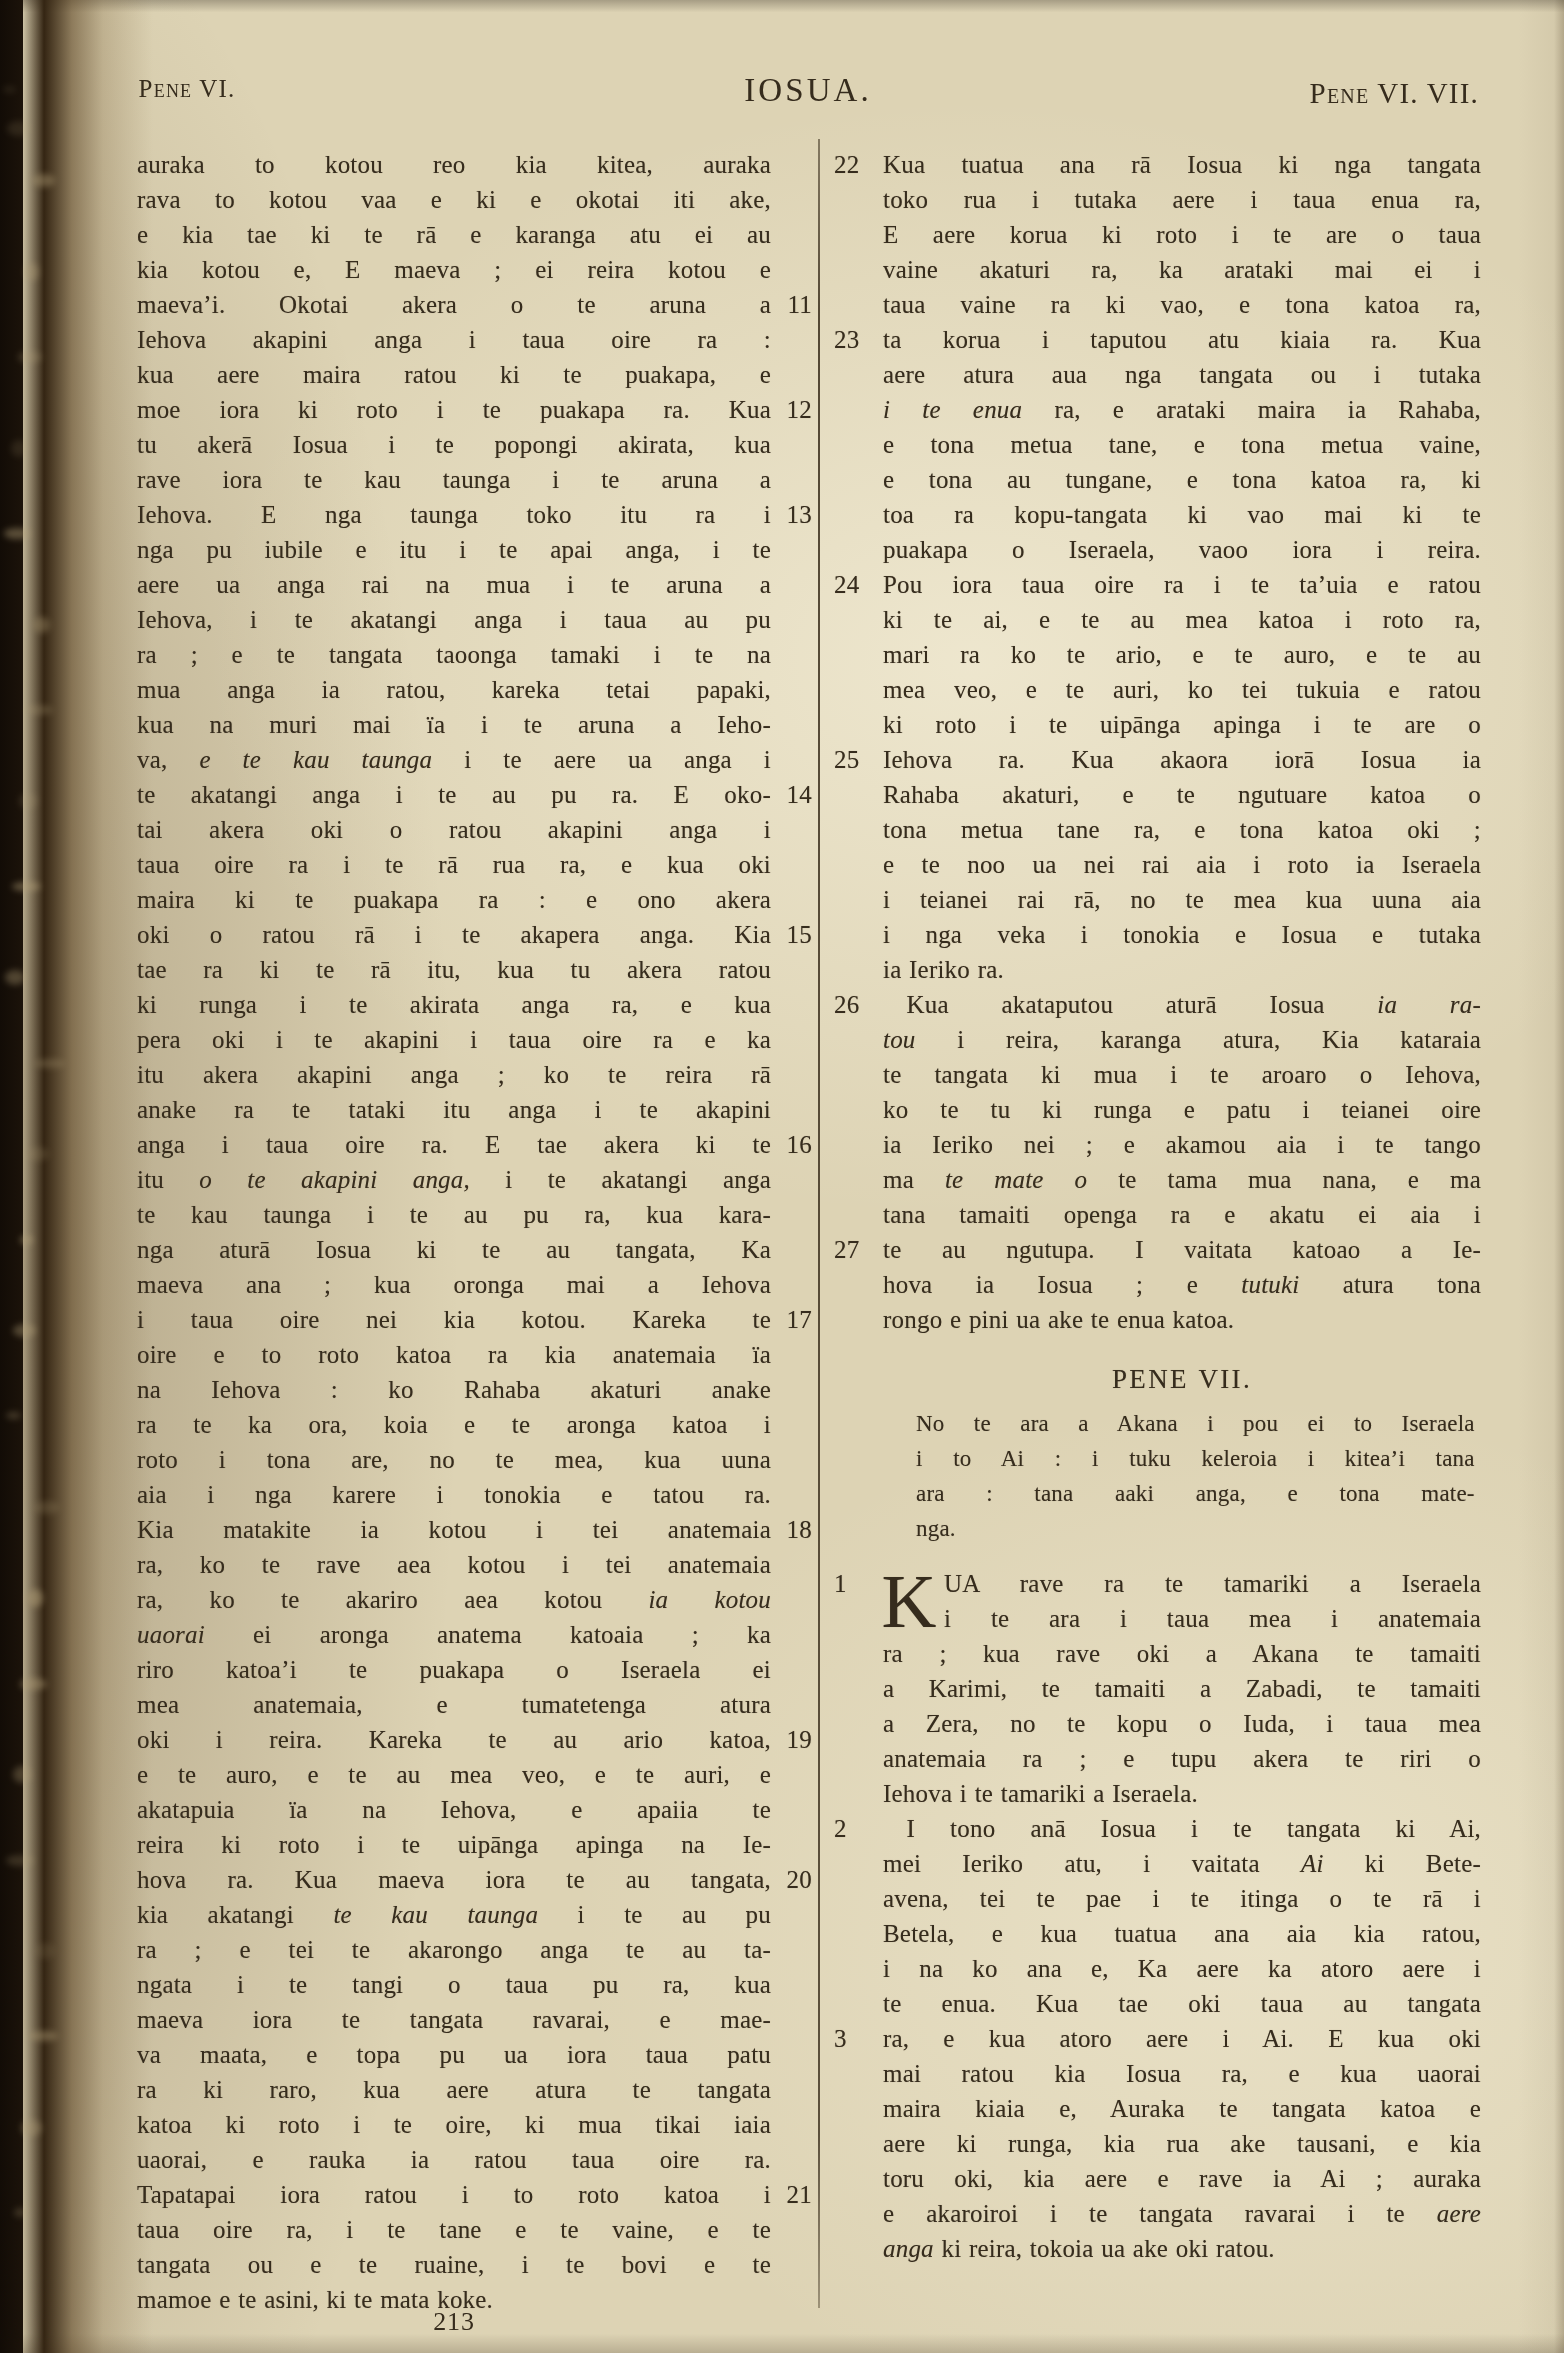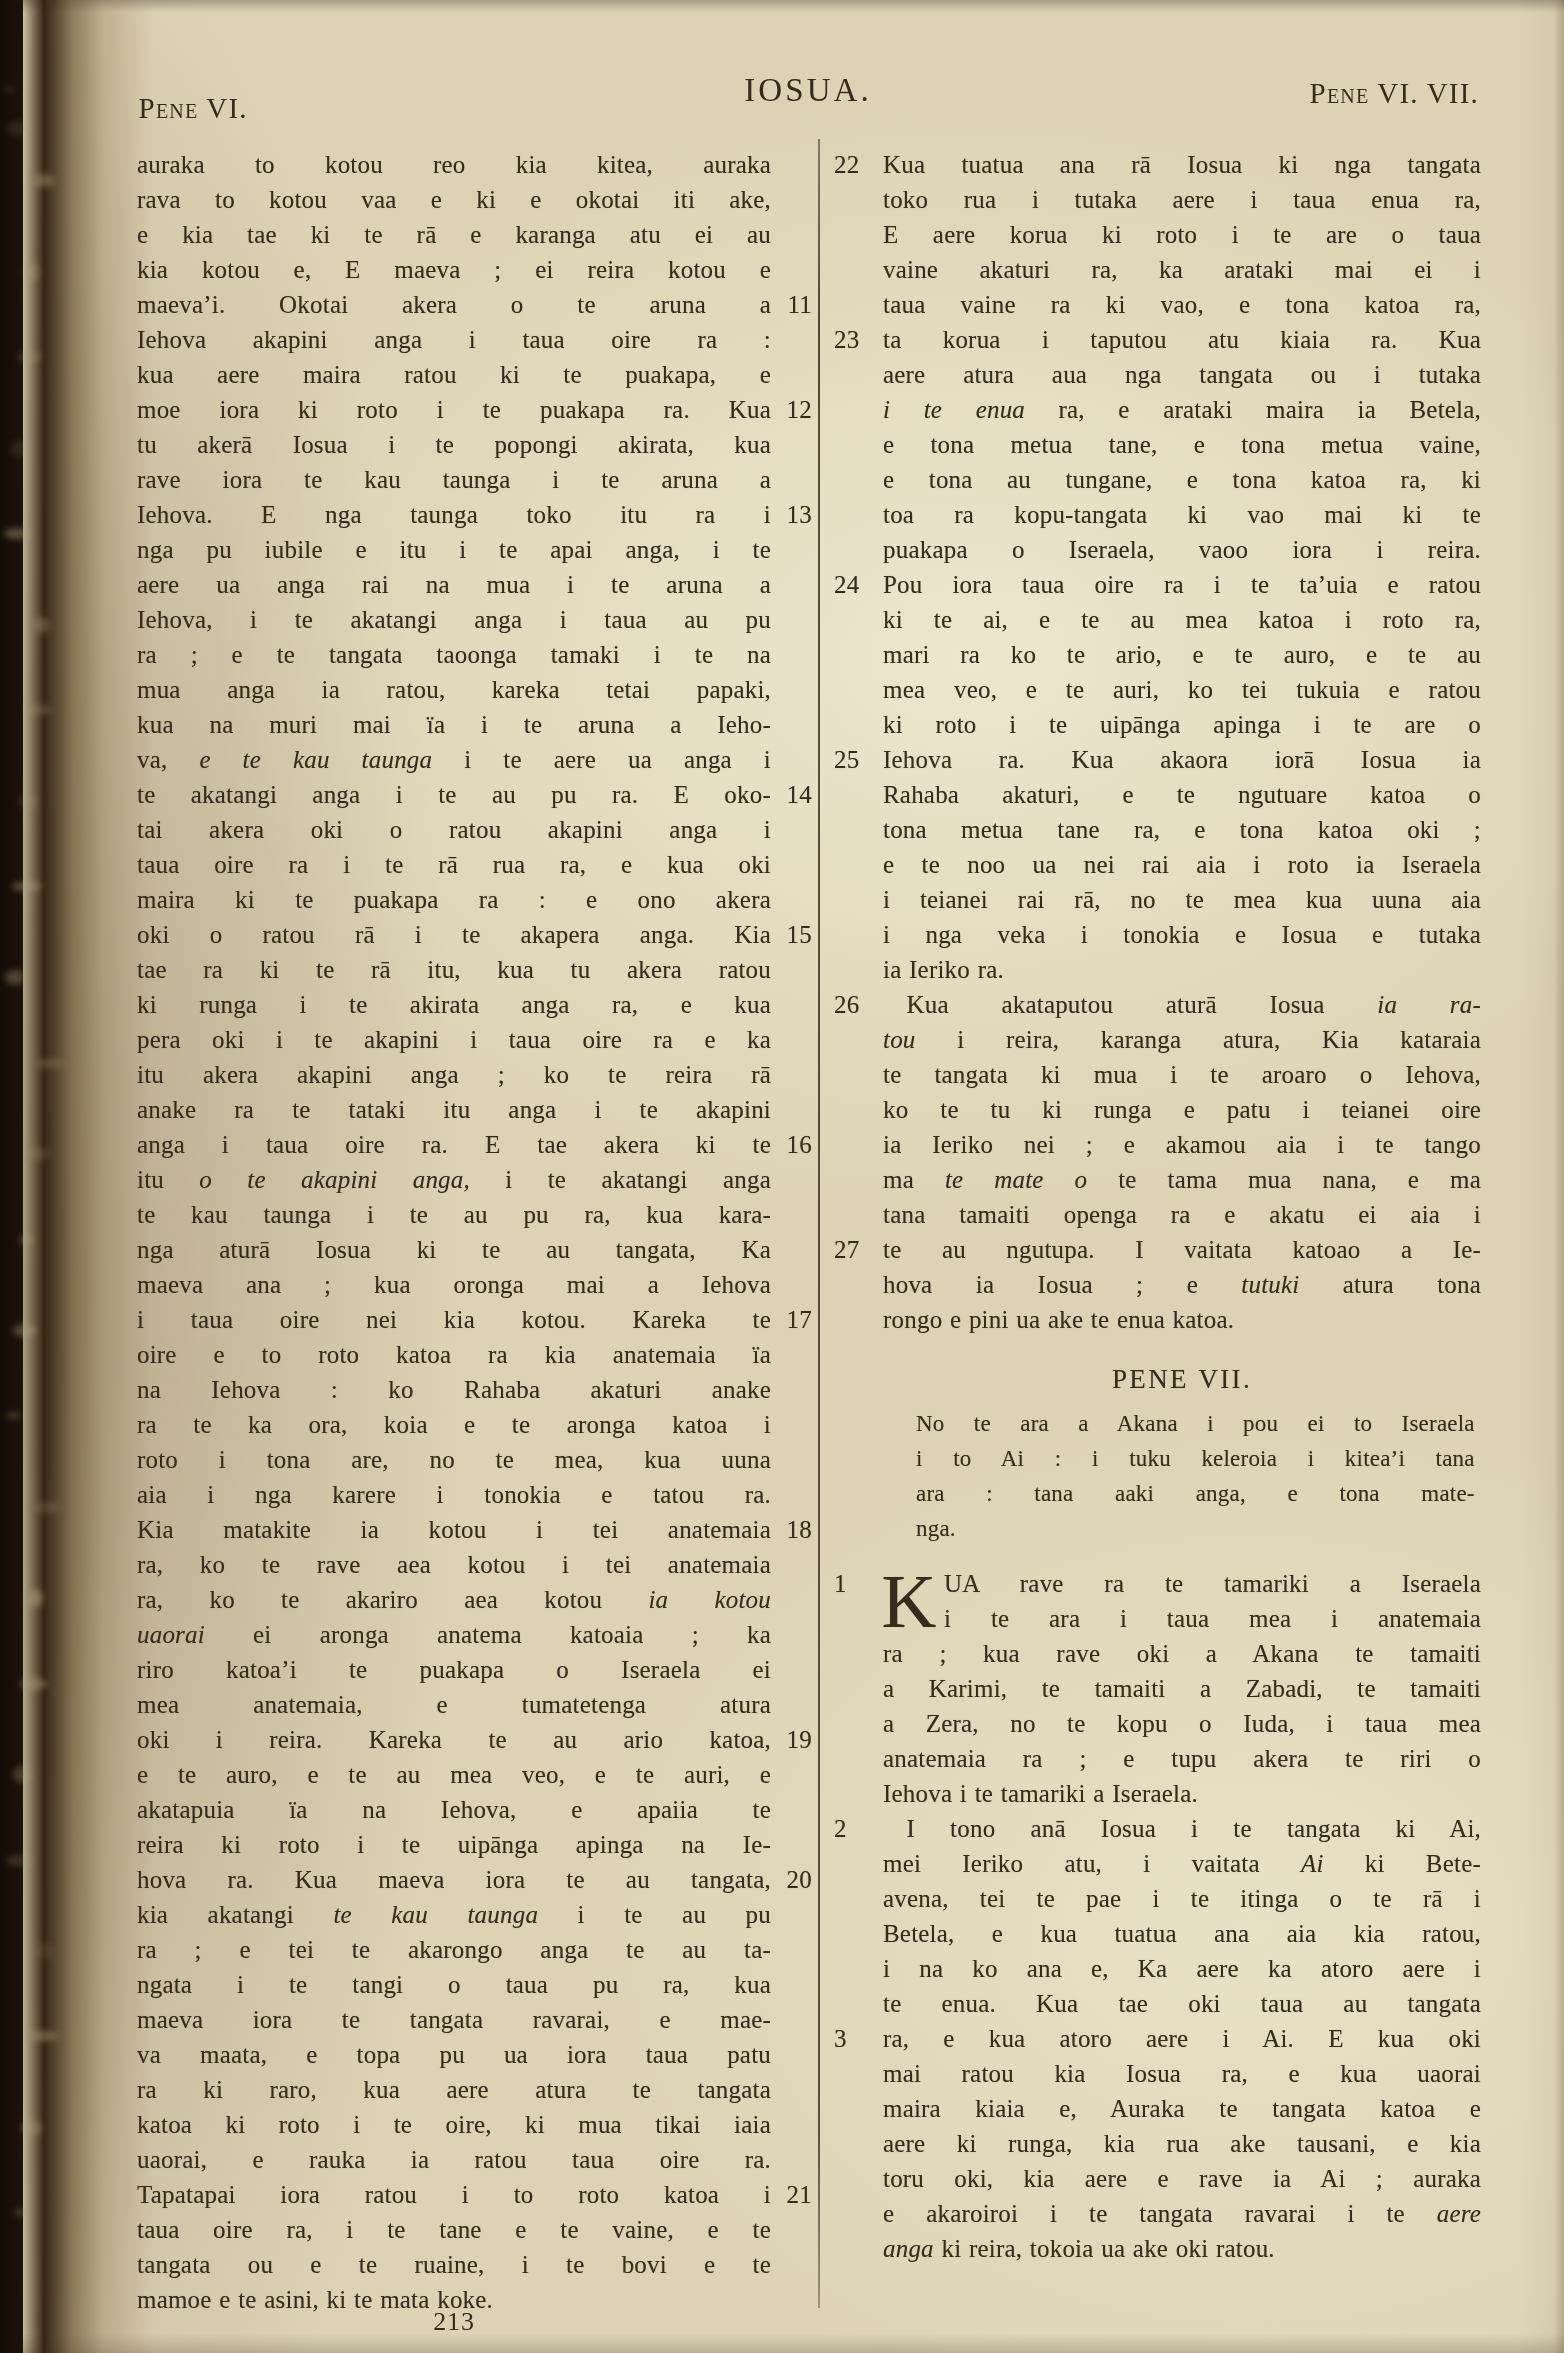--- a/index.html
+++ b/index.html
@@ -14,21 +14,21 @@
       radial-gradient(1174px 861px at 62% 28%, rgba(251,246,227,.55), rgba(251,246,227,0) 65%),
       radial-gradient(1095px 861px at 80% 82%, rgba(248,242,221,.45), rgba(248,242,221,0) 62%),
       radial-gradient(595px 1956px at 2% 55%, rgba(82,61,33,.30), rgba(82,61,33,0) 72%);
   }
   .spine{
     position:absolute;left:0;top:0;width:153px;height:2354px;z-index:1;pointer-events:none;
     background:linear-gradient(90deg,#120c06 0px,#1c130a 23.5px,#33241317 0,#342513 44px,rgba(95,72,40,.62) 72px,rgba(122,97,58,.28) 103px,rgba(122,97,58,0) 153px);
   }
   .smudge{position:absolute;background:#b3a078;filter:blur(3.1px);border-radius:50%;}
   .rh{position:absolute;top:72px;left:137px;width:1342px;height:42px;z-index:2;}
-  .rh-left{position:absolute;left:1.6px;top:20px;font-variant:small-caps;font-size:29px;letter-spacing:1.2px;}
+  .rh-left{position:absolute;left:1.6px;top:3px;font-variant:small-caps;font-size:25px;letter-spacing:1.2px;}
   .rh-center{position:absolute;left:0;right:0;top:0;text-align:center;font-size:33px;letter-spacing:3.1px;}
   .rh-right{position:absolute;right:0;top:4.7px;font-variant:small-caps;font-size:29px;letter-spacing:1.2px;}
   .divider{position:absolute;left:818px;top:139px;width:1.6px;height:2169px;z-index:2;
     background:linear-gradient(180deg, rgba(58,46,28,.55), rgba(58,46,28,.85) 8%, rgba(58,46,28,.8) 92%, rgba(58,46,28,.4));}
   .col{position:absolute;top:147px;z-index:2;font-size:25px;letter-spacing:0.2px;word-spacing:1.2px;
        text-shadow:0 0 0.8px rgba(54,44,29,.35);}
   .left-col{left:137px;width:634px;}
   .right-col{left:883px;width:598px;}
   .line{position:relative;height:35px;line-height:35px;text-align:justify;text-align-last:justify;}
   .line.nj{text-align-last:left;}
@@ -154,21 +154,21 @@
       <div class="line nj"><span class="ltxt"><span>mamoe e te asini, ki te mata koke.</span></span></div>
     </div>
   <div class="col right-col" id="rightCol">
       <div class="line"><span class="vnum vl">22</span><span class="ltxt"><span>Kua tuatua ana rā Iosua ki nga tangata</span></span></div>
       <div class="line"><span class="ltxt"><span>toko rua i tutaka aere i taua enua ra,</span></span></div>
       <div class="line"><span class="ltxt"><span>E aere korua ki roto i te are o taua</span></span></div>
       <div class="line"><span class="ltxt"><span>vaine akaturi ra, ka arataki mai ei i</span></span></div>
       <div class="line"><span class="ltxt"><span>taua vaine ra ki vao, e tona katoa ra,</span></span></div>
       <div class="line"><span class="vnum vl">23</span><span class="ltxt"><span>ta korua i taputou atu kiaia ra.  Kua</span></span></div>
       <div class="line"><span class="ltxt"><span>aere atura aua nga tangata ou i tutaka</span></span></div>
-      <div class="line"><span class="ltxt"><i>i te enua</i><span> ra, e arataki maira ia Betela,</span></span></div>
+      <div class="line"><span class="ltxt"><i>i te enua</i><span> ra, e arataki maira ia Rahaba,</span></span></div>
       <div class="line"><span class="ltxt"><span>e tona metua tane, e tona metua vaine,</span></span></div>
       <div class="line"><span class="ltxt"><span>e tona au tungane, e tona katoa ra, ki</span></span></div>
       <div class="line"><span class="ltxt"><span>toa ra kopu-tangata ki vao mai ki te</span></span></div>
       <div class="line"><span class="ltxt"><span>puakapa o Iseraela, vaoo iora i reira.</span></span></div>
       <div class="line"><span class="vnum vl">24</span><span class="ltxt"><span>Pou iora taua oire ra i te ta’uia e ratou</span></span></div>
       <div class="line"><span class="ltxt"><span>ki te ai, e te au mea katoa i roto ra,</span></span></div>
       <div class="line"><span class="ltxt"><span>mari ra ko te ario, e te auro, e te au</span></span></div>
       <div class="line"><span class="ltxt"><span>mea veo, e te auri, ko tei tukuia e ratou</span></span></div>
       <div class="line"><span class="ltxt"><span>ki roto i te uipānga apinga i te are o</span></span></div>
       <div class="line"><span class="vnum vl">25</span><span class="ltxt"><span>Iehova ra.  Kua akaora iorā Iosua ia</span></span></div>

